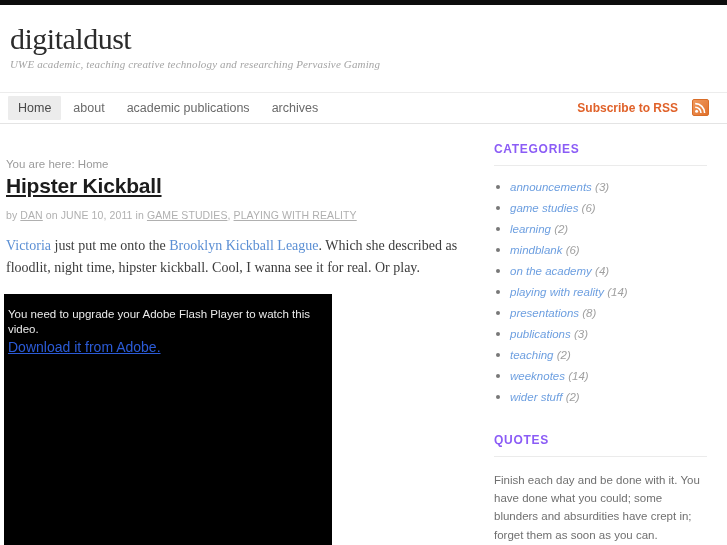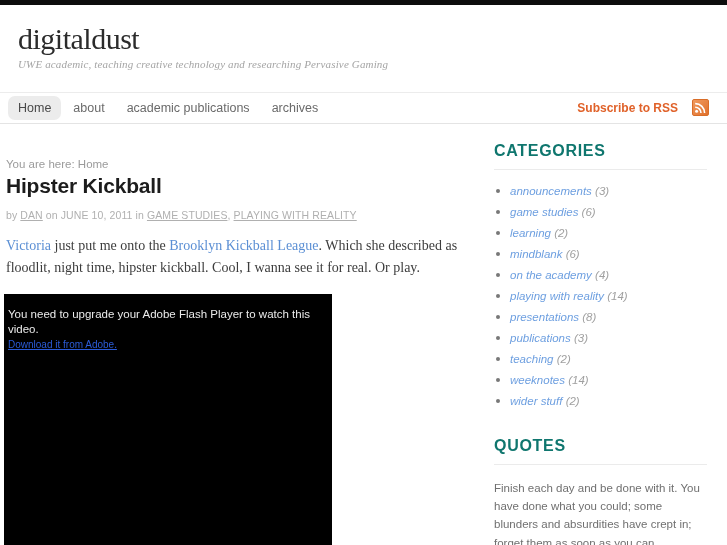--- a/index.html
+++ b/index.html
@@ -13,21 +13,21 @@
     font-family: "Liberation Sans", sans-serif;
     overflow: hidden;
     position: relative;
   }
   #topbar {
     height: 5px;
     background: #0d0d0d;
     width: 100%;
   }
   #header {
-    padding: 18px 0 0 16px;
+    padding: 18px 0 0 8px;
   }
   #site-title {
     font-family: "Liberation Serif", serif;
     font-size: 30px;
     color: #2b2b2b;
     letter-spacing: -0.5px;
     line-height: 1.05;
     font-weight: normal;
     margin: 0;
     padding: 0 0 0 2px;
@@ -55,21 +55,21 @@
     align-items: center;
     gap: 2px;
     margin-left: 4px;
   }
   .nav-item {
     font-size: 12.5px;
     color: #6a6a6a;
     padding: 5px 10px 5px 10px;
     text-decoration: none;
     white-space: nowrap;
-    border-radius: 7px;
+    border-radius: 1px;
   }
   .nav-item.active {
     background: #ececec;
     color: #4a4a4a;
   }
   #rss {
     display: flex;
     align-items: center;
     gap: 14px;
     margin-right: 14px;
@@ -106,20 +106,21 @@
     margin-bottom: 4px;
     padding-left: 2px;
     margin-top: 16px;
   }
   #post-title {
     font-size: 21px;
     font-weight: bold;
     color: #1c1c1c;
     margin: 0 0 0 2px;
     letter-spacing: -0.2px;
+    text-decoration: underline;
   }
   #byline {
     margin: 11px 0 0 2px;
     font-size: 10.5px;
     color: #b0b0b0;
     letter-spacing: 0.1px;
   }
   #byline a {
     color: #b0b0b0;
     text-decoration: underline;
@@ -147,32 +148,32 @@
     padding: 13px 8px 12px 4px;
   }
   #flash-msg {
     font-size: 11.5px;
     color: #eaeaea;
     line-height: 1.35;
   }
   #flash-link {
     display: block;
     color: #2b5bd7;
-    font-size: 10px;
+    font-size: 14px;
     margin-top: 1px;
   }
   #sidebar {
     width: 237px;
     padding-left: 24px;
     box-sizing: border-box;
   }
   .widget-title {
-    font-size: 16px;
+    font-size: 12px;
     font-weight: bold;
-    color: #0f766e;
+    color: #8b5cf6;
     letter-spacing: 0.7px;
     margin: 0 0 9px 0;
   }
   .widget-rule {
     border: 0;
     border-top: 1px solid #ebebeb;
     margin: 0 0 14px 0;
     width: 100%;
   }
   #cat-list {

